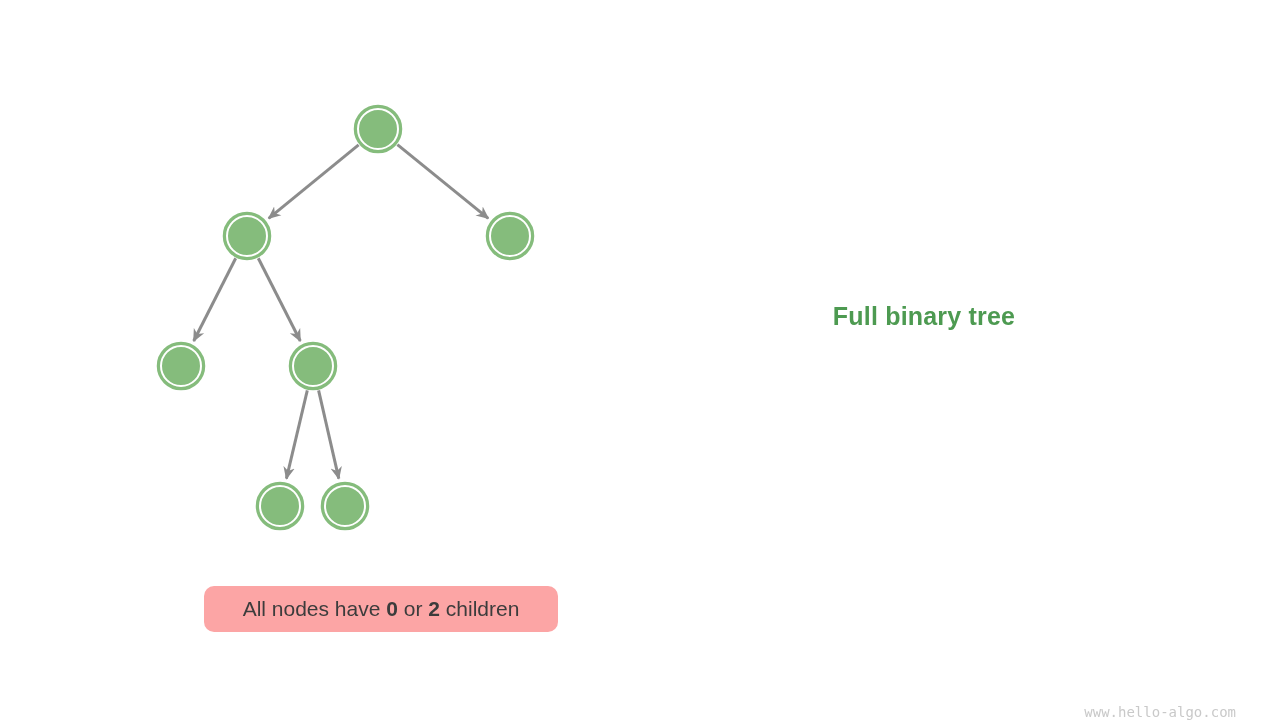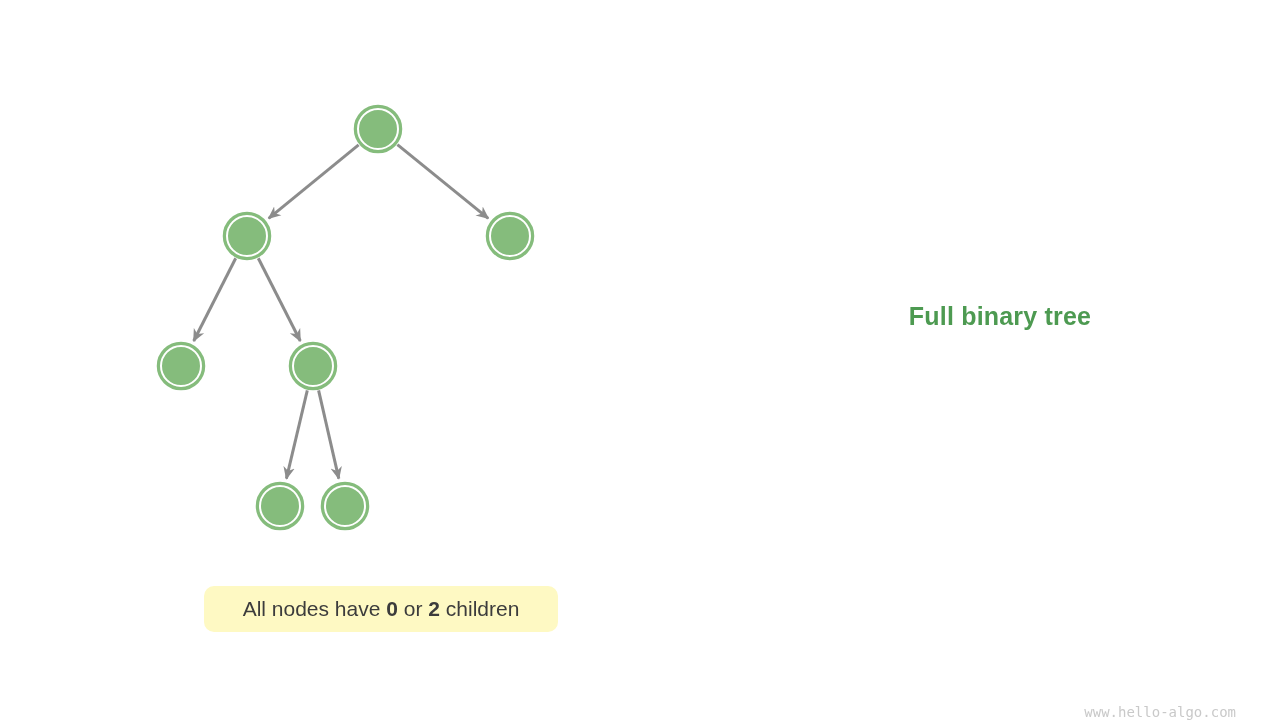--- a/index.html
+++ b/index.html
@@ -15,37 +15,37 @@
     overflow: hidden;
     font-family: "Liberation Sans", sans-serif;
   }
   svg.tree-svg {
     position: absolute;
     left: 0;
     top: 0;
   }
   .figure-title {
     position: absolute;
-    left: 1000px;
+    left: 924px;
     top: 316px;
     transform: translate(-50%, -50%);
     font-size: 25px;
     font-weight: 700;
     color: #4D9A51;
     white-space: nowrap;
     letter-spacing: 0.2px;
   }
   .caption-box {
     position: absolute;
     left: 204px;
     top: 586px;
     width: 354px;
     height: 46px;
     box-sizing: border-box;
-    background: #fef9c3;
+    background: #fca5a5;
     border-radius: 10px;
     display: flex;
     align-items: center;
     justify-content: center;
     font-size: 21px;
     color: #3C3C3C;
     white-space: pre;
   }
   .caption-box b {
     font-weight: 700;

